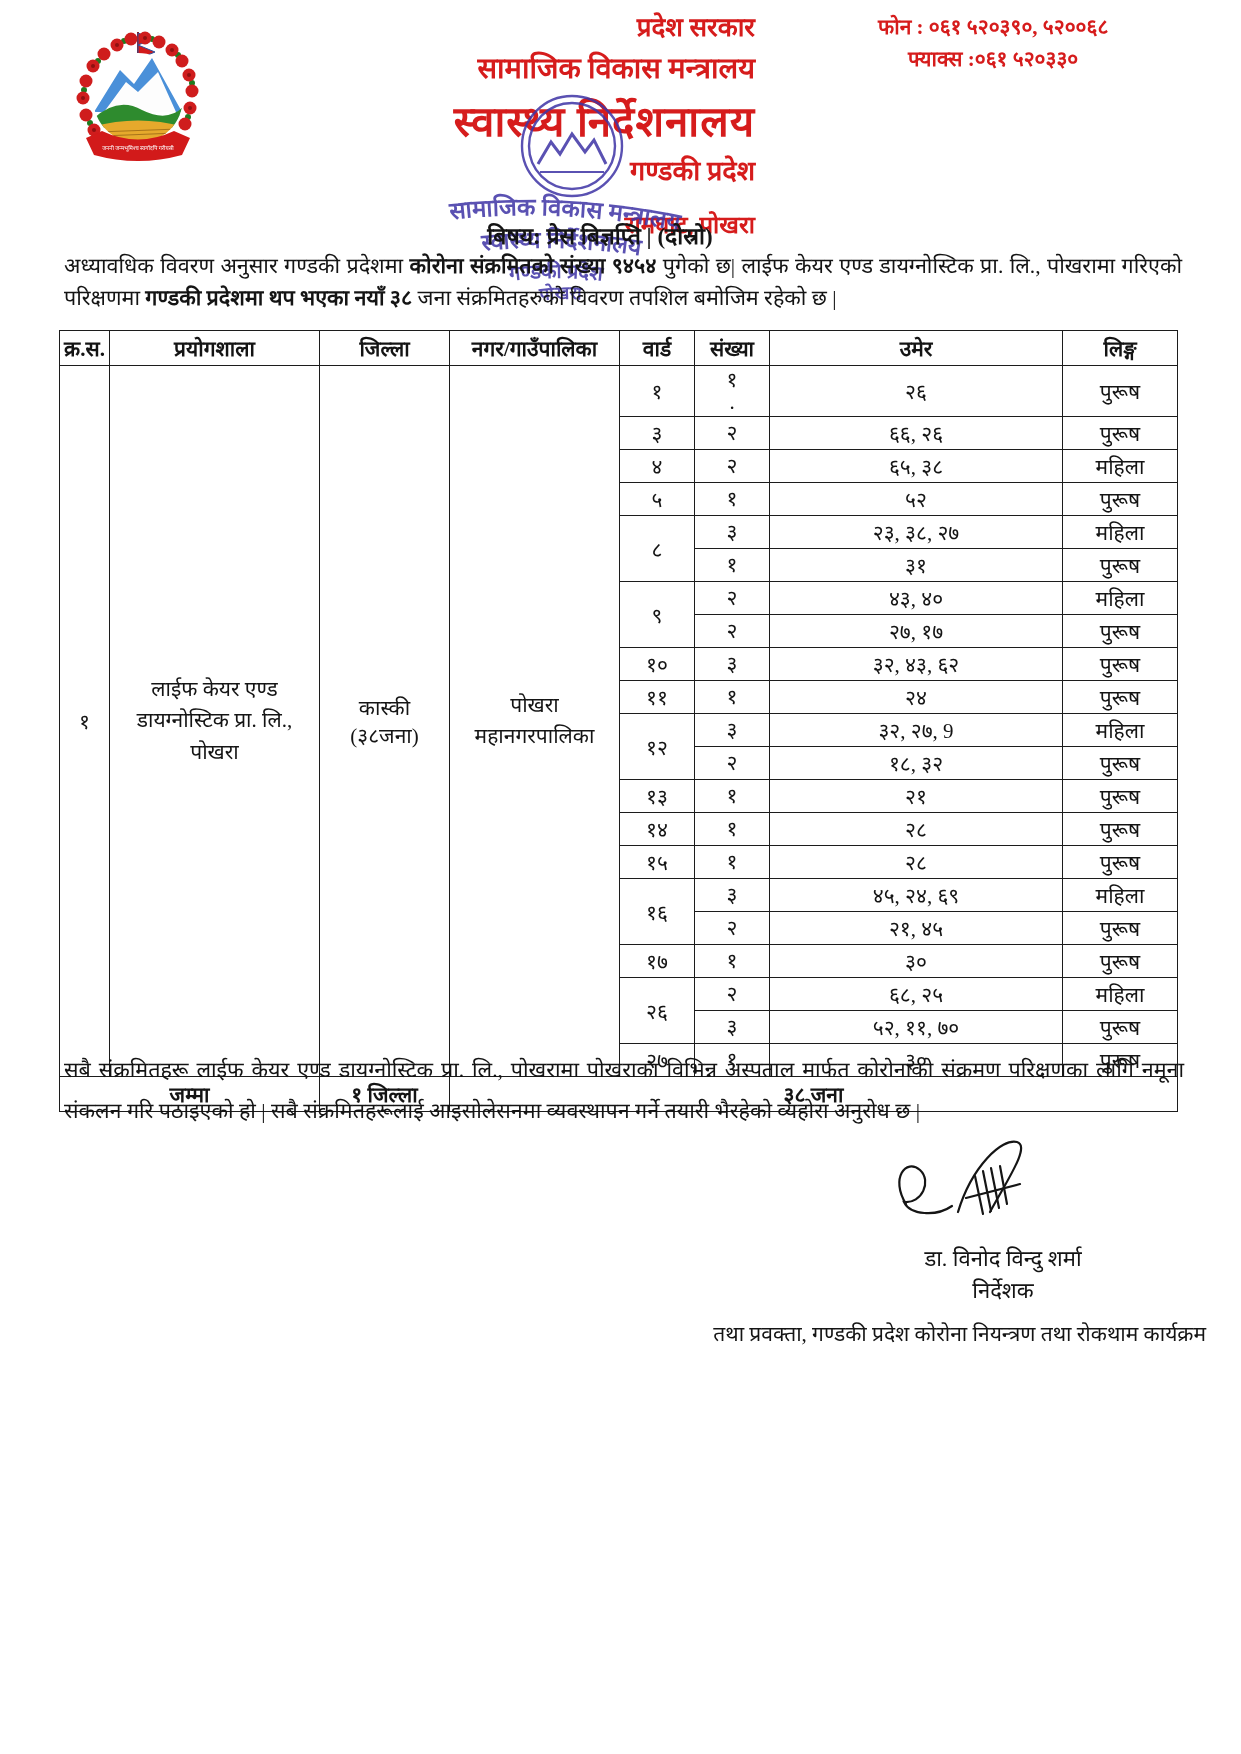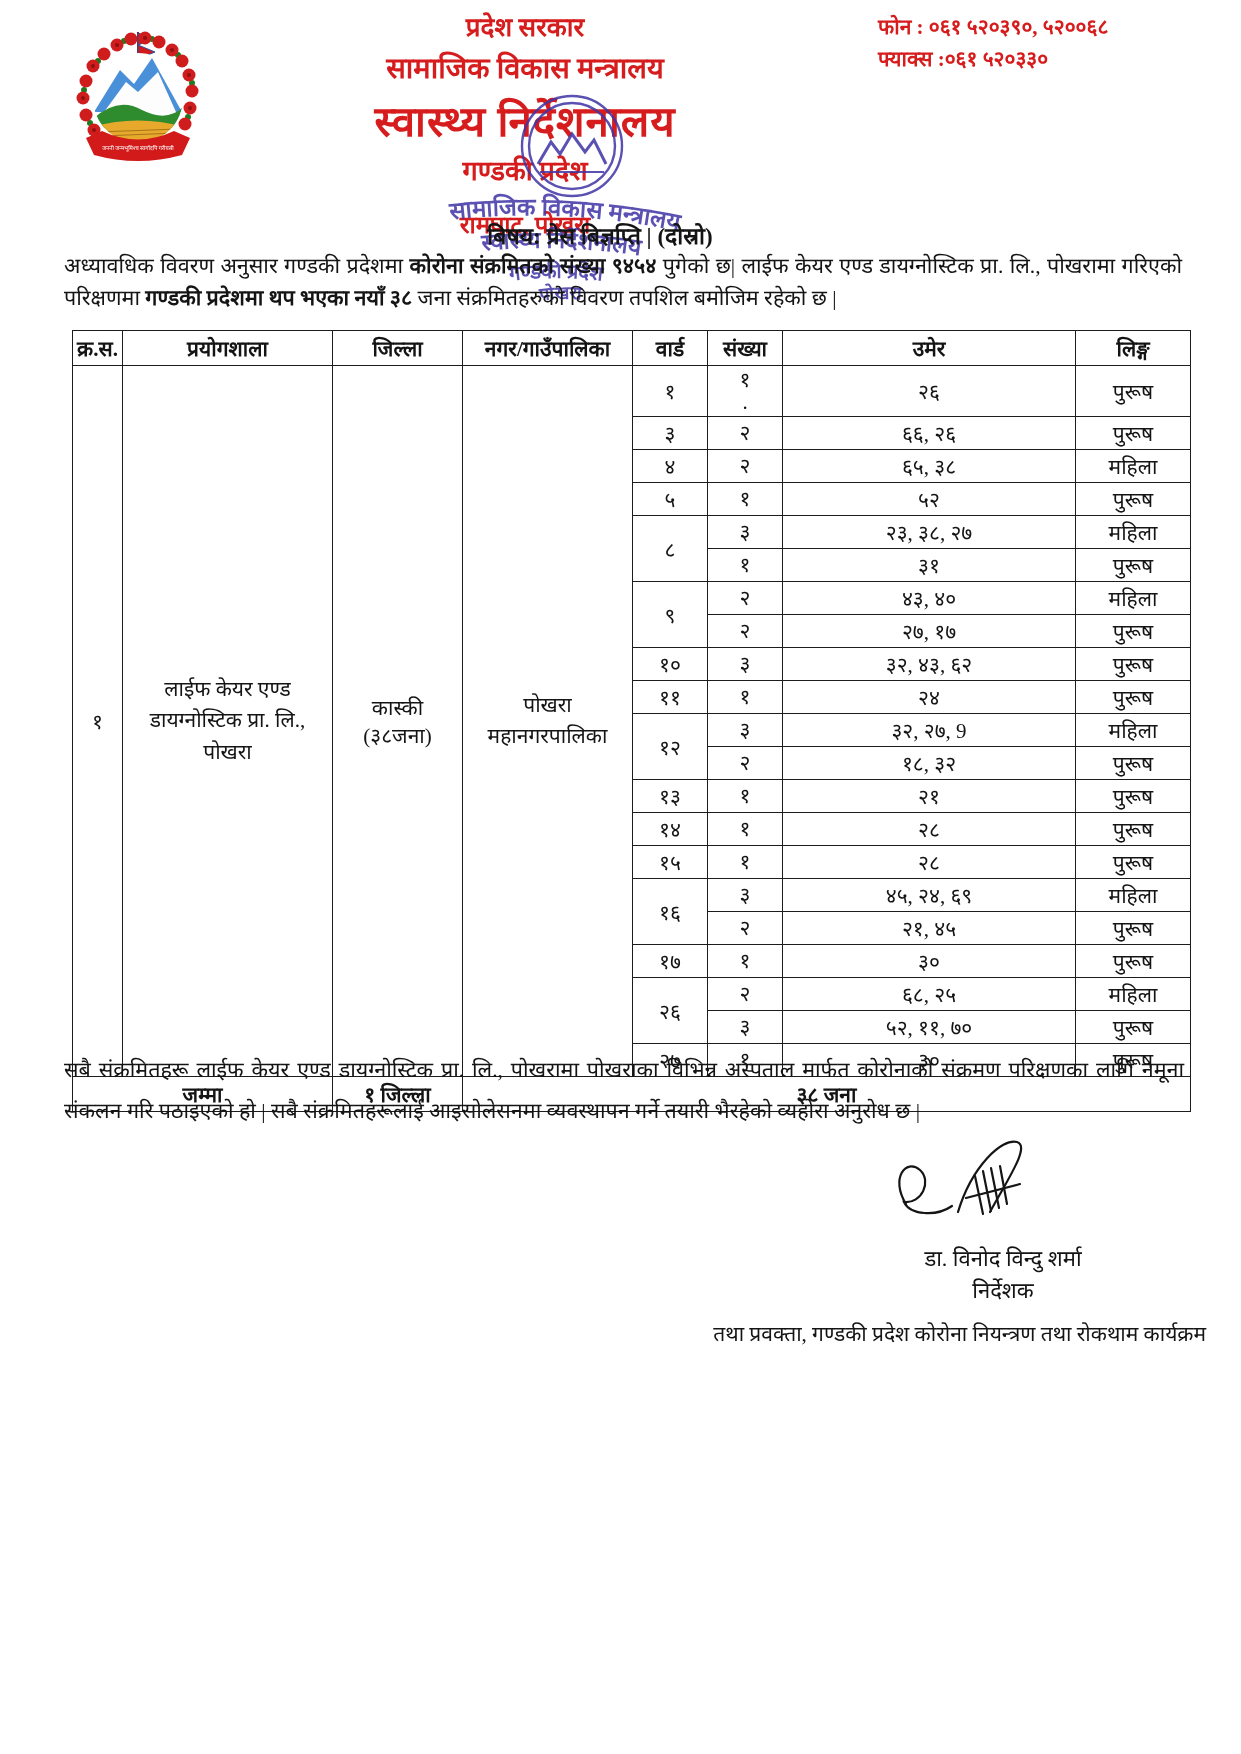--- a/index.html
+++ b/index.html
@@ -1,37 +1,37 @@
 <!DOCTYPE html>
 <html><head>
 <meta charset="utf-8">
 <style>
   html,body{margin:0;padding:0;background:#fff;}
   .page{position:relative;width:1241px;height:1754px;background:#ffffff;overflow:hidden;
         font-family:"Liberation Serif","DejaVu Serif",serif;color:#141414;}
-  .red{color:#d61c1c;}
+  .red{color:#d61c1c;text-align:center;}
   
   .emblem-wrap{position:absolute;left:72px;top:26px;width:132px;height:140px;}
-  .head-center{position:absolute;left:295px;top:8px;width:460px;text-align:center;}
+  .head-center{position:absolute;left:295px;top:8px;width:460px;text-align:right;}
   .h-gov{font-size:26px;font-weight:bold;}
   .h-ministry{font-size:29px;font-weight:bold;margin-top:3px;}
   .h-dir{font-size:42px;font-weight:bold;margin-top:5px;letter-spacing:1px;}
   .h-prov{font-size:27px;font-weight:bold;margin-top:3px;}
   .h-addr{font-size:24px;font-weight:bold;margin-top:19px;}
   .contact{position:absolute;left:878px;top:12px;font-size:21px;font-weight:bold;line-height:1.5;}
   .stamp-svg{position:absolute;left:388px;top:84px;opacity:.86;pointer-events:none;}
   
   .meta{position:absolute;left:64px;top:158px;font-size:23px;font-weight:bold;line-height:1.5;}
   .subject{position:absolute;left:380px;top:219px;width:440px;text-align:center;
            font-size:23px;font-weight:bold;}
   .intro{position:absolute;left:64px;top:250px;width:1118px;font-size:21.5px;
          line-height:1.5;text-align:justify;}
   .intro b{font-weight:bold;}
   
-  .case-table{position:absolute;left:72px;top:330px;width:1118px;border-collapse:collapse;
+  .case-table{position:absolute;left:59px;top:330px;width:1118px;border-collapse:collapse;
               font-size:21px;table-layout:fixed;padding-left:20px;}
   .case-table th,.case-table td{border:1.6px solid #1c1c1c;text-align:center;
               vertical-align:middle;padding:1px 4px;overflow:hidden;}
   .case-table th{font-weight:bold;height:32px;}
   .case-table td{height:30px;}
   .tall-row td{height:48px;}
   .count{white-space:pre-line;line-height:1.05;}
   .lab-cell,.municipality-cell{line-height:1.5;}
   .tfoot td{font-weight:bold;height:32px;}
   

